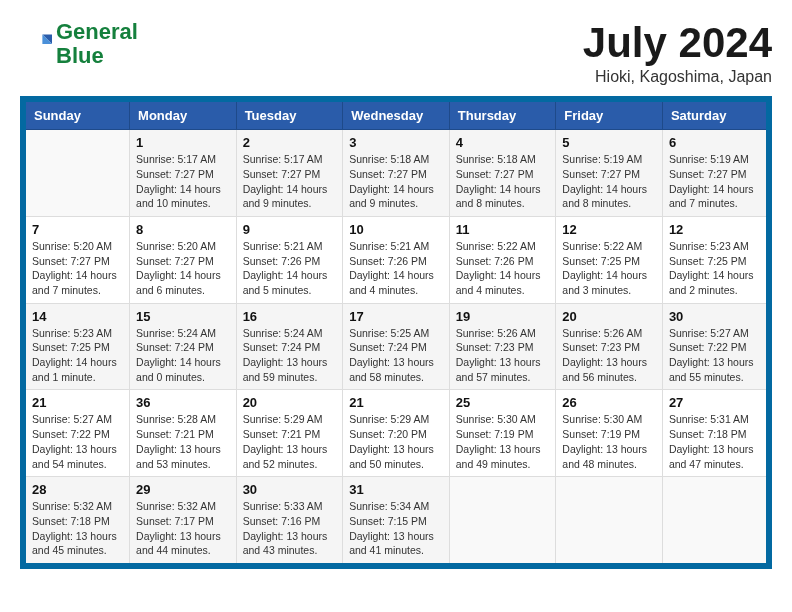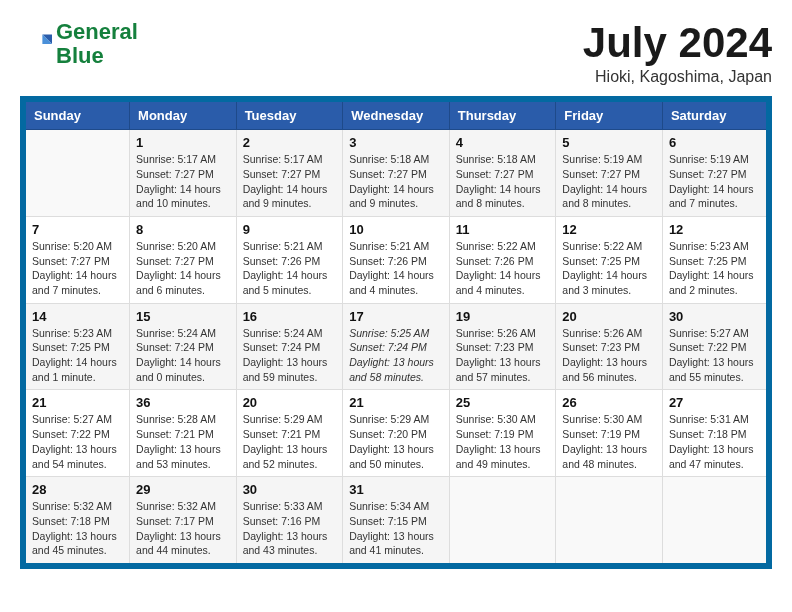--- a/index.html
+++ b/index.html
@@ -233,21 +233,21 @@
         </td>
         <td>
           <span class="day-number">16</span>
           <div class="day-info" style="white-space: pre-line;">Sunrise: 5:24 AM
 Sunset: 7:24 PM
 Daylight: 13 hours
 and 59 minutes.</div>
         </td>
         <td>
           <span class="day-number">17</span>
-          <div class="day-info" style="white-space: pre-line; font-style: italic;">Sunrise: 5:25 AM
+          <div class="day-info" style="white-space: pre-line;">Sunrise: 5:25 AM
 Sunset: 7:24 PM
 Daylight: 13 hours
 and 58 minutes.</div>
         </td>
         <td>
           <span class="day-number">19</span>
           <div class="day-info" style="white-space: pre-line;">Sunrise: 5:26 AM
 Sunset: 7:23 PM
 Daylight: 13 hours
 and 57 minutes.</div>

